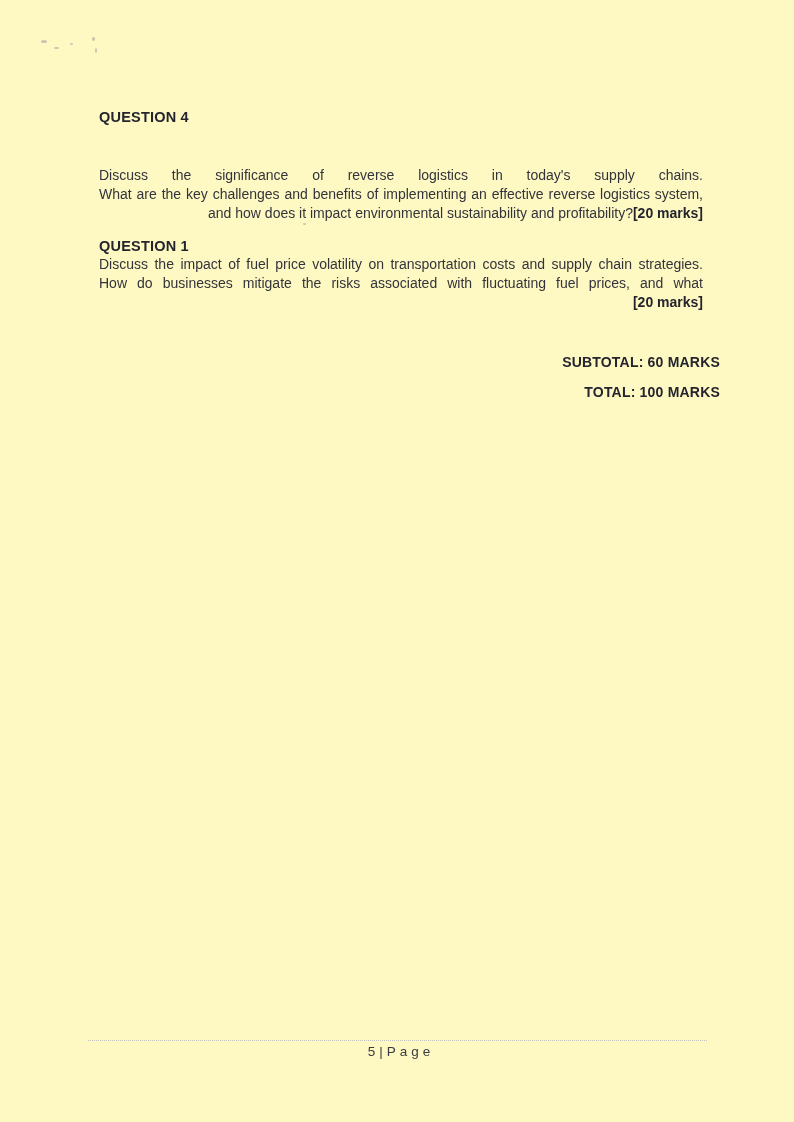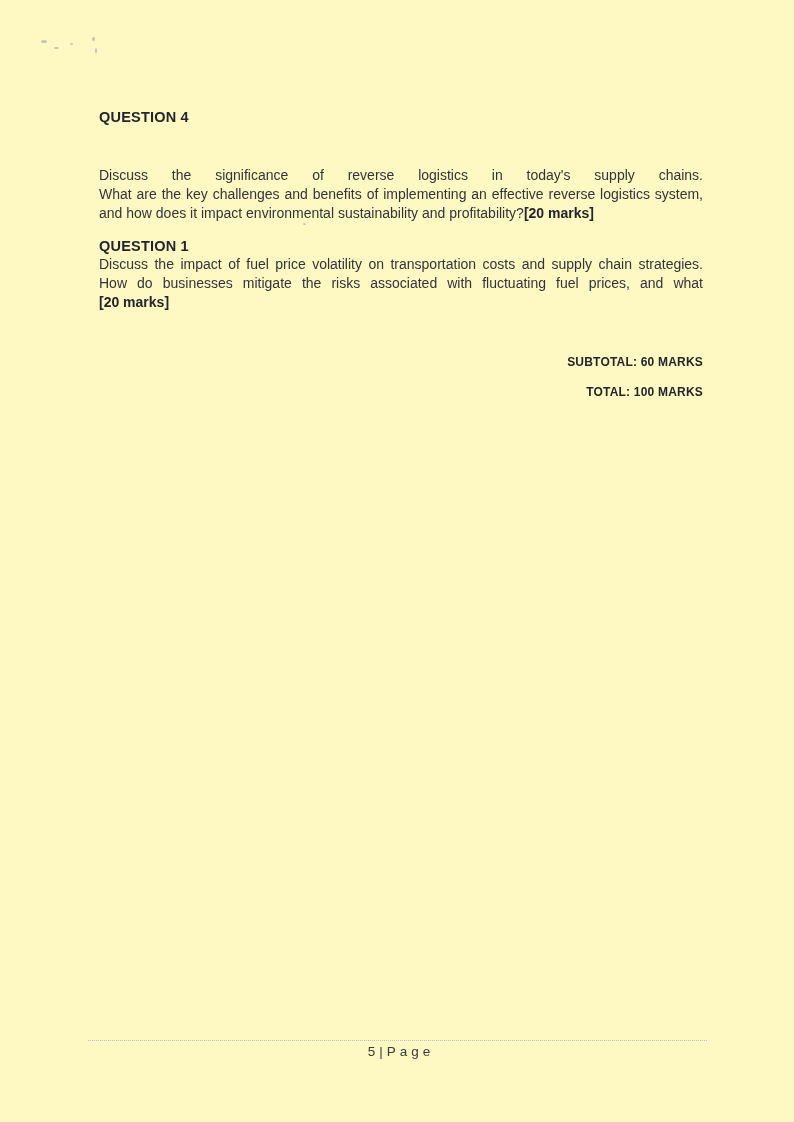--- a/index.html
+++ b/index.html
@@ -44,35 +44,35 @@
     line-height: 18.8px;
     color: #33333b;
   }
   .jline {
     text-align: justify;
     text-align-last: justify;
     white-space: normal;
   }
   .lastline {
     display: flex;
-    justify-content: flex-start;
+    justify-content: flex-end;
     align-items: baseline;
   }
   .marks {
     font-weight: 700;
     color: #24242e;
     white-space: nowrap;
   }
 
   .totals-line {
     position: absolute;
-    left: 99px;
+    left: 116px;
     width: 604px;
     text-align: right;
-    font-size: 12px;
+    font-size: 14px;
     font-weight: 700;
     color: #24242e;
     line-height: 19px;
     letter-spacing: 0.2px;
   }
 
   .footer-rule {
     position: absolute;
     left: 88px;
     width: 619px;

